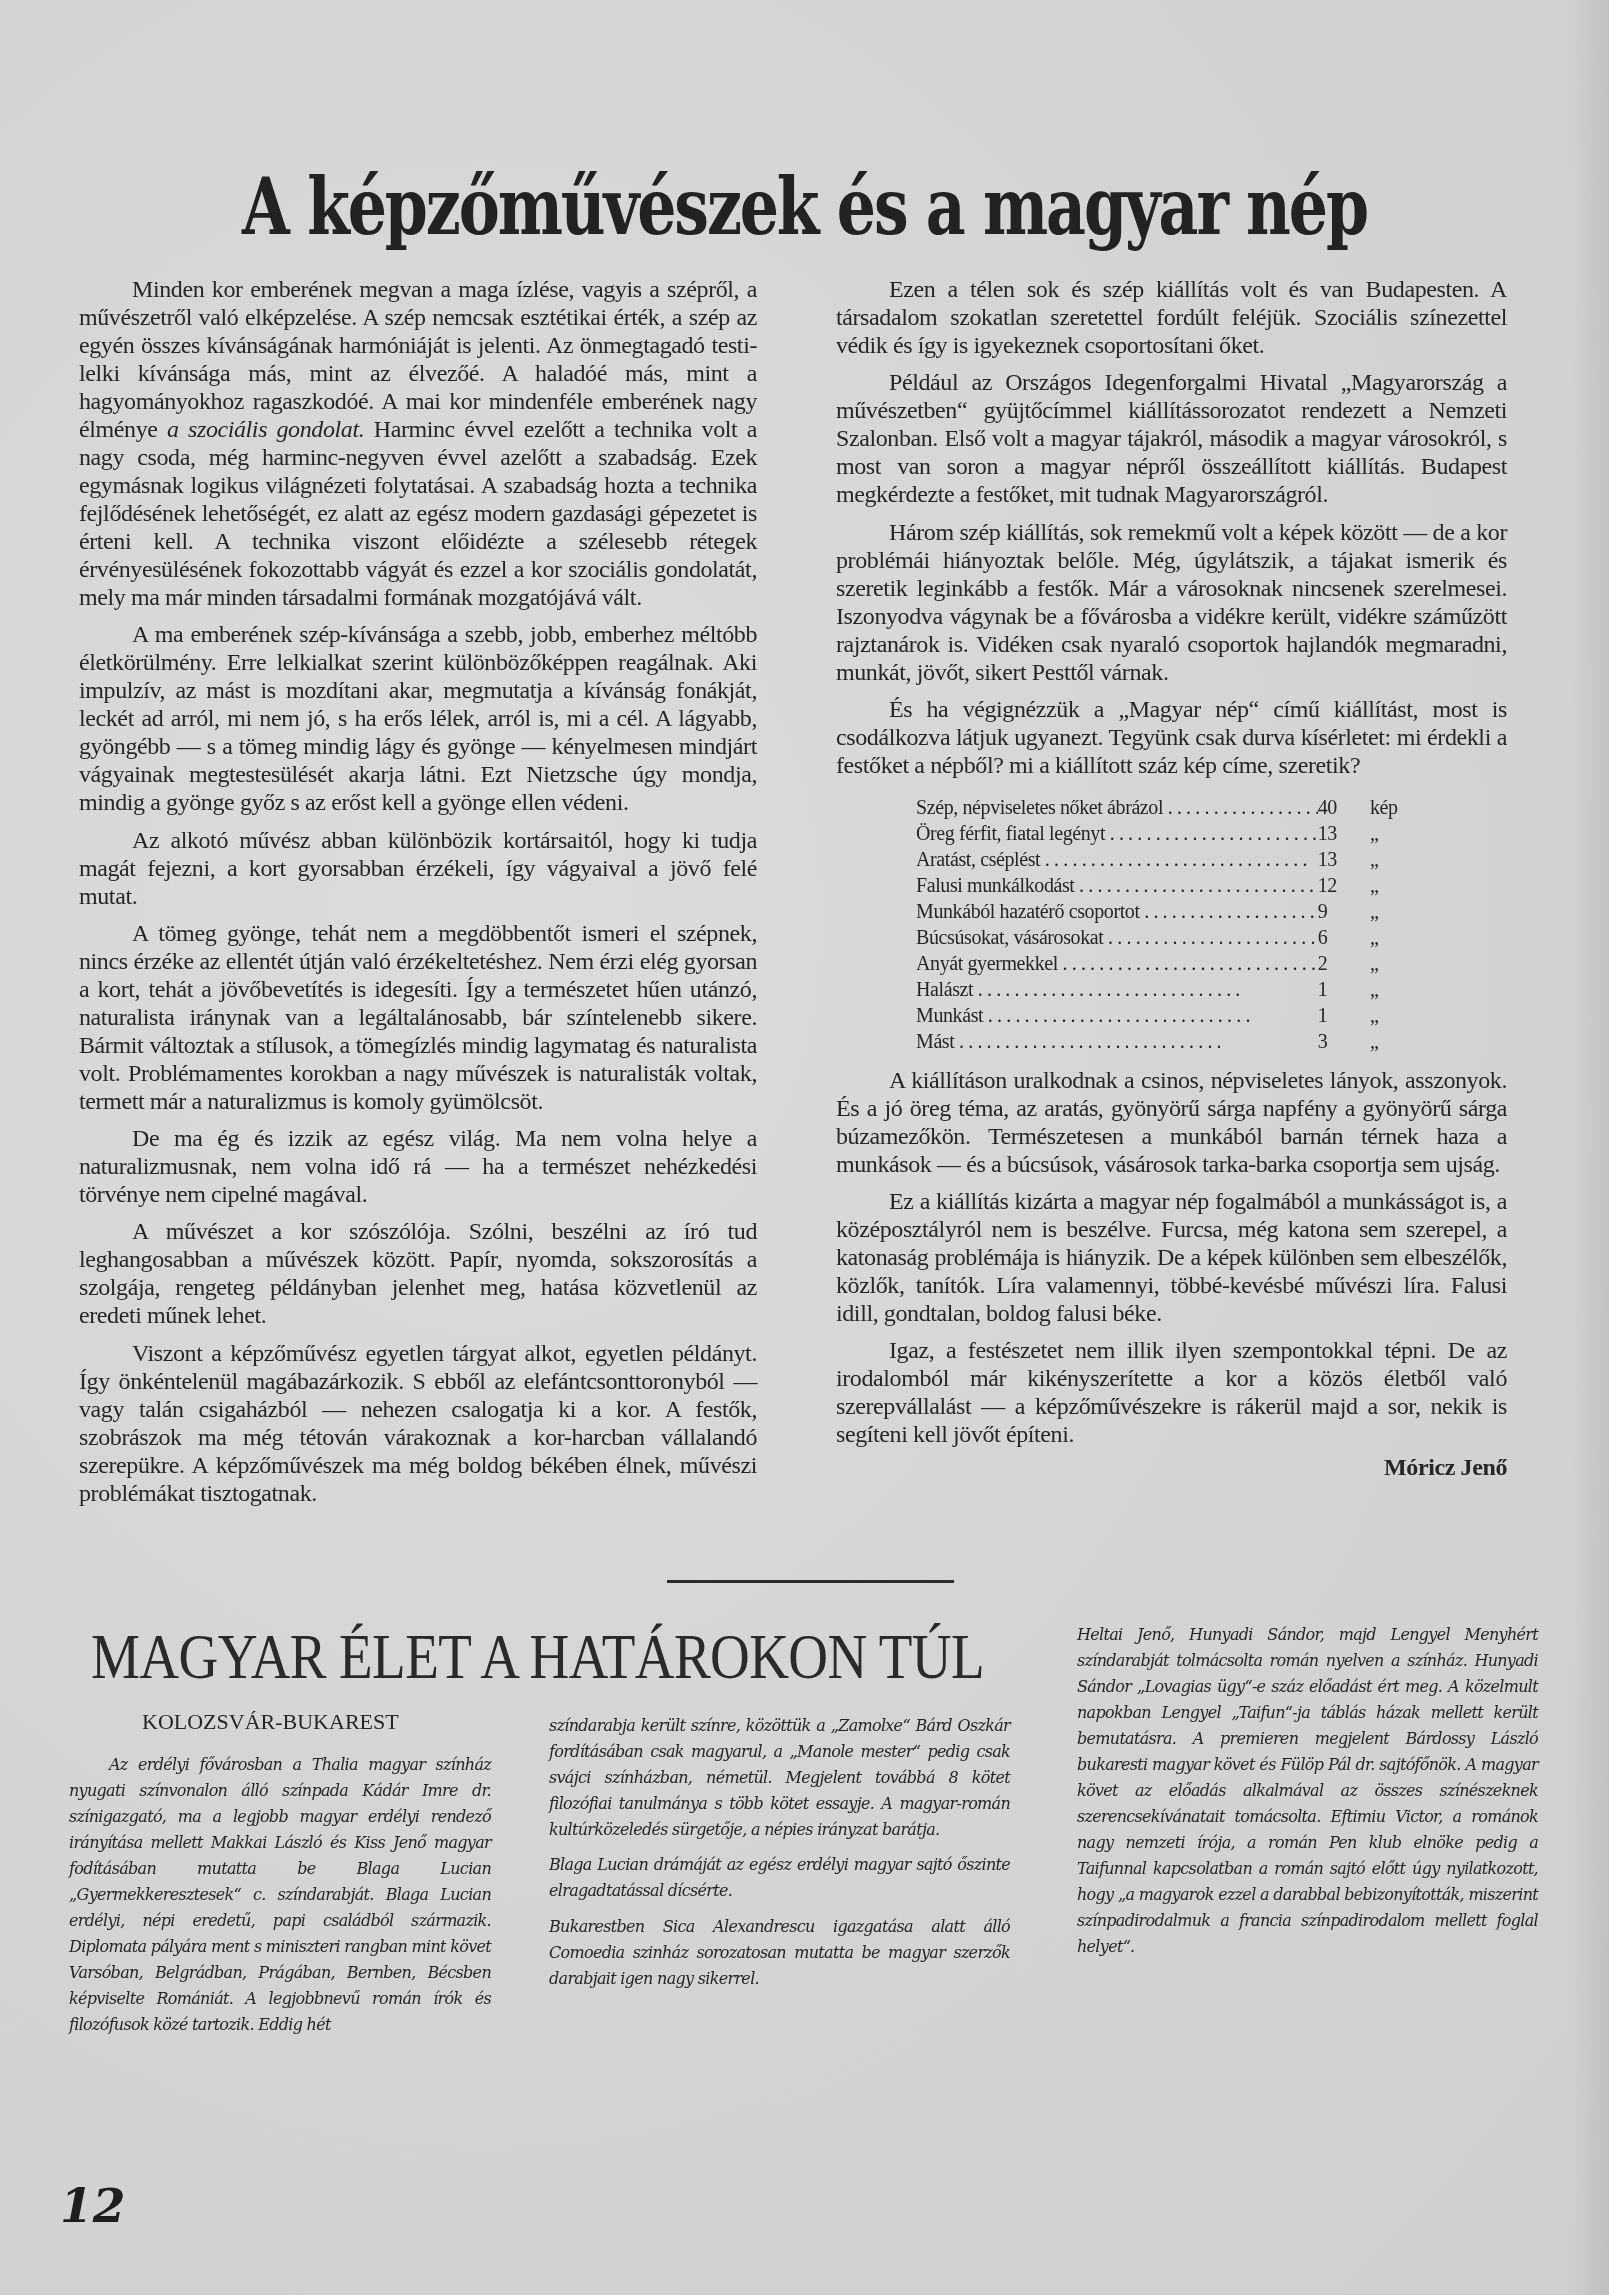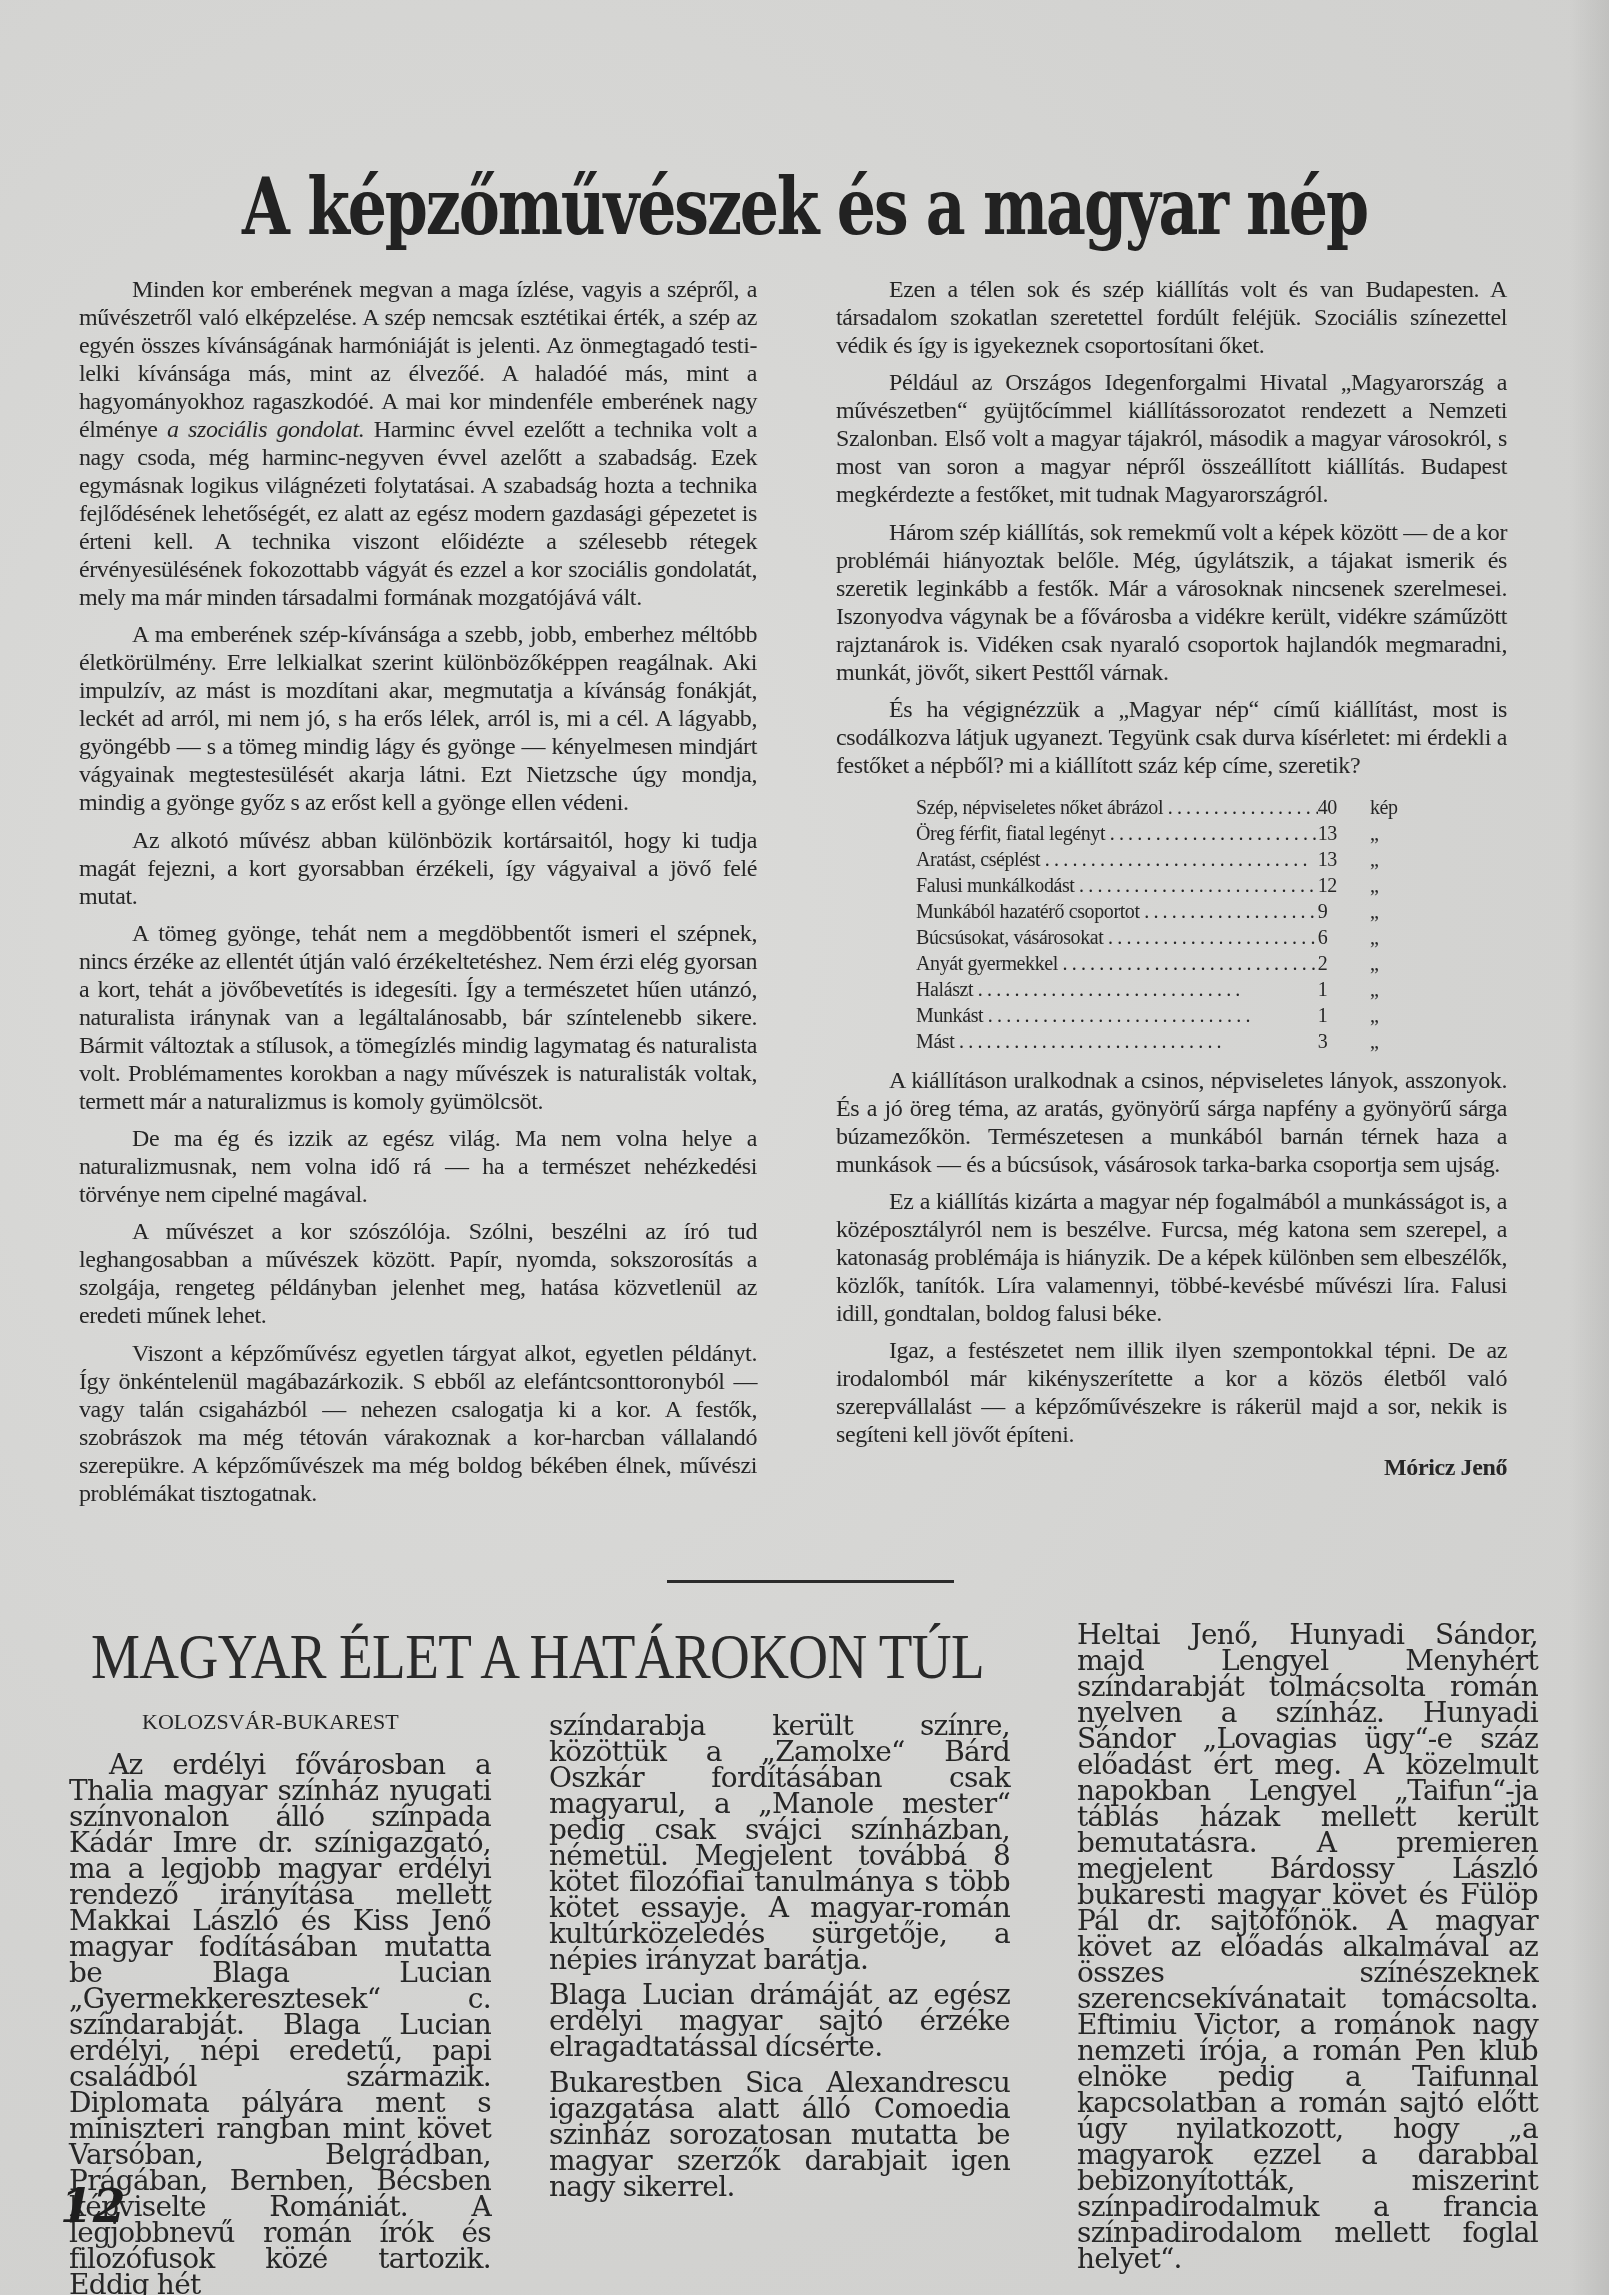--- a/index.html
+++ b/index.html
@@ -33,22 +33,22 @@
   .tunit { width:53px; padding-left:9.3px; }
   .sig { text-align:right; font-weight:bold; margin-top:-4px; }
   .rule { position:absolute; left:667px; top:1580px; width:287px; height:3.3px; background:#2b2b2b; }
   .title2 {
     position:absolute; left:91px; top:1623px; font-size:64px; line-height:67px;
     font-family:"Liberation Serif", serif; letter-spacing:-0.7px;
     transform:scaleX(0.86); transform-origin:left top; color:#2a2a2a; white-space:nowrap;
   }
   .sub { position:absolute; left:142px; top:1709px; font-size:22px; font-weight:normal;
     font-family:"Liberation Serif", serif; letter-spacing:0px; }
-  .bcol { position:absolute; font-size:28px; line-height:26px; text-align:justify;
-    font-family:"DejaVu Serif", serif; letter-spacing:-0.7px; }
+  .bcol { position:absolute; font-size:16px; line-height:26px; text-align:justify;
+    font-family:"DejaVu Serif", serif; letter-spacing:-0.7px;font-style:italic; }
   .bcol p { margin:0 0 9.3px 0; text-indent:0; }
   .bcol p.ind { text-indent:40px; }
   .b1 { left:69px; top:1752px; width:422px; }
   .b2 { left:549px; top:1713px; width:461px; }
   .b3 { left:1077px; top:1622px; width:461px; }
   .pagenum { position:absolute; left:60px; top:2178px; font-size:47px; font-weight:bold;
     font-family:"DejaVu Serif", serif; font-style:italic; color:#1e1e1e; }
 </style>
 </head>
 <body>
@@ -136,21 +136,21 @@
 
 <div class="title2">MAGYAR ÉLET A HATÁROKON TÚL</div>
 <div class="sub">KOLOZSVÁR-BUKAREST</div>
 
 <div class="bcol b1">
   <p class="ind">Az erdélyi fővárosban a Thalia magyar színház nyugati színvonalon álló színpada Kádár Imre dr. színigazgató, ma a legjobb magyar erdélyi rendező irányítása mellett Makkai László és Kiss Jenő magyar fodításában mutatta be Blaga Lucian „Gyermekkeresztesek“ c. színdarabját. Blaga Lucian erdélyi, népi eredetű, papi családból származik. Diplomata pályára ment s miniszteri rangban mint követ Varsóban, Belgrádban, Prágában, Bernben, Bécsben képviselte Romániát. A legjobbnevű román írók és filozófusok közé tartozik. Eddig hét</p>
 </div>
 
 <div class="bcol b2">
   <p>színdarabja került színre, közöttük a „Zamolxe“ Bárd Oszkár fordításában csak magyarul, a „Manole mester“ pedig csak svájci színházban, németül. Megjelent továbbá 8 kötet filozófiai tanulmánya s több kötet essayje. A magyar-román kultúrközeledés sürgetője, a népies irányzat barátja.</p>
-  <p>Blaga Lucian drámáját az egész erdélyi magyar sajtó érzéke elragadtatással dícsérte.</p>
+  <p>Blaga Lucian drámáját az egész erdélyi magyar sajtó őszinte elragadtatással dícsérte.</p>
   <p>Bukarestben Sica Alexandrescu igazgatása alatt álló Comoedia szinház sorozatosan mutatta be magyar szerzők darabjait igen nagy sikerrel.</p>
 </div>
 
 <div class="bcol b3">
   <p>Heltai Jenő, Hunyadi Sándor, majd Lengyel Menyhért színdarabját tolmácsolta román nyelven a színház. Hunyadi Sándor „Lovagias ügy“-e száz előadást ért meg. A közelmult napokban Lengyel „Taifun“-ja táblás házak mellett került bemutatásra. A premieren megjelent Bárdossy László bukaresti magyar követ és Fülöp Pál dr. sajtófőnök. A magyar követ az előadás alkalmával az összes színészeknek szerencsekívánatait tomácsolta. Eftimiu Victor, a románok nagy nemzeti írója, a román Pen klub elnöke pedig a Taifunnal kapcsolatban a román sajtó előtt úgy nyilatkozott, hogy „a magyarok ezzel a darabbal bebizonyították, miszerint színpadirodalmuk a francia színpadirodalom mellett foglal helyet“.</p>
 </div>
 
 <div class="pagenum">12</div>
 
 

